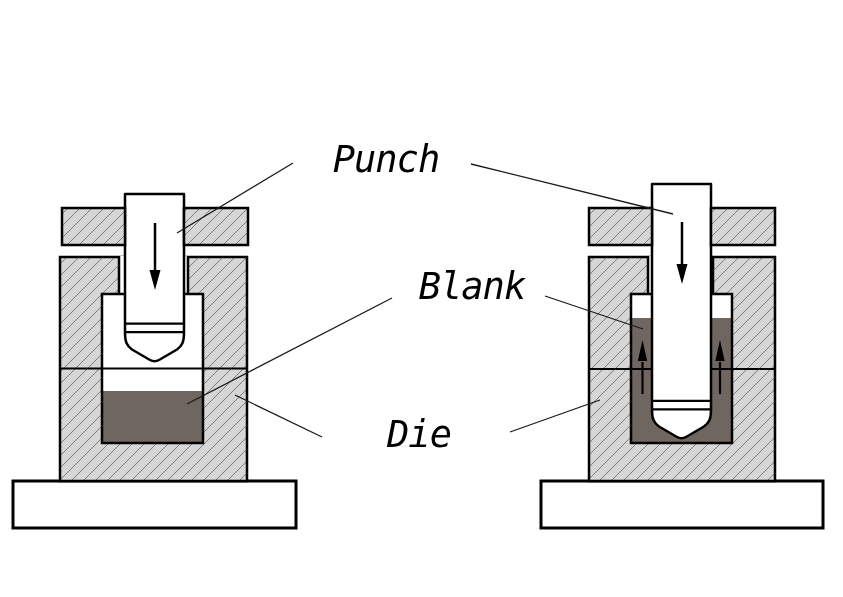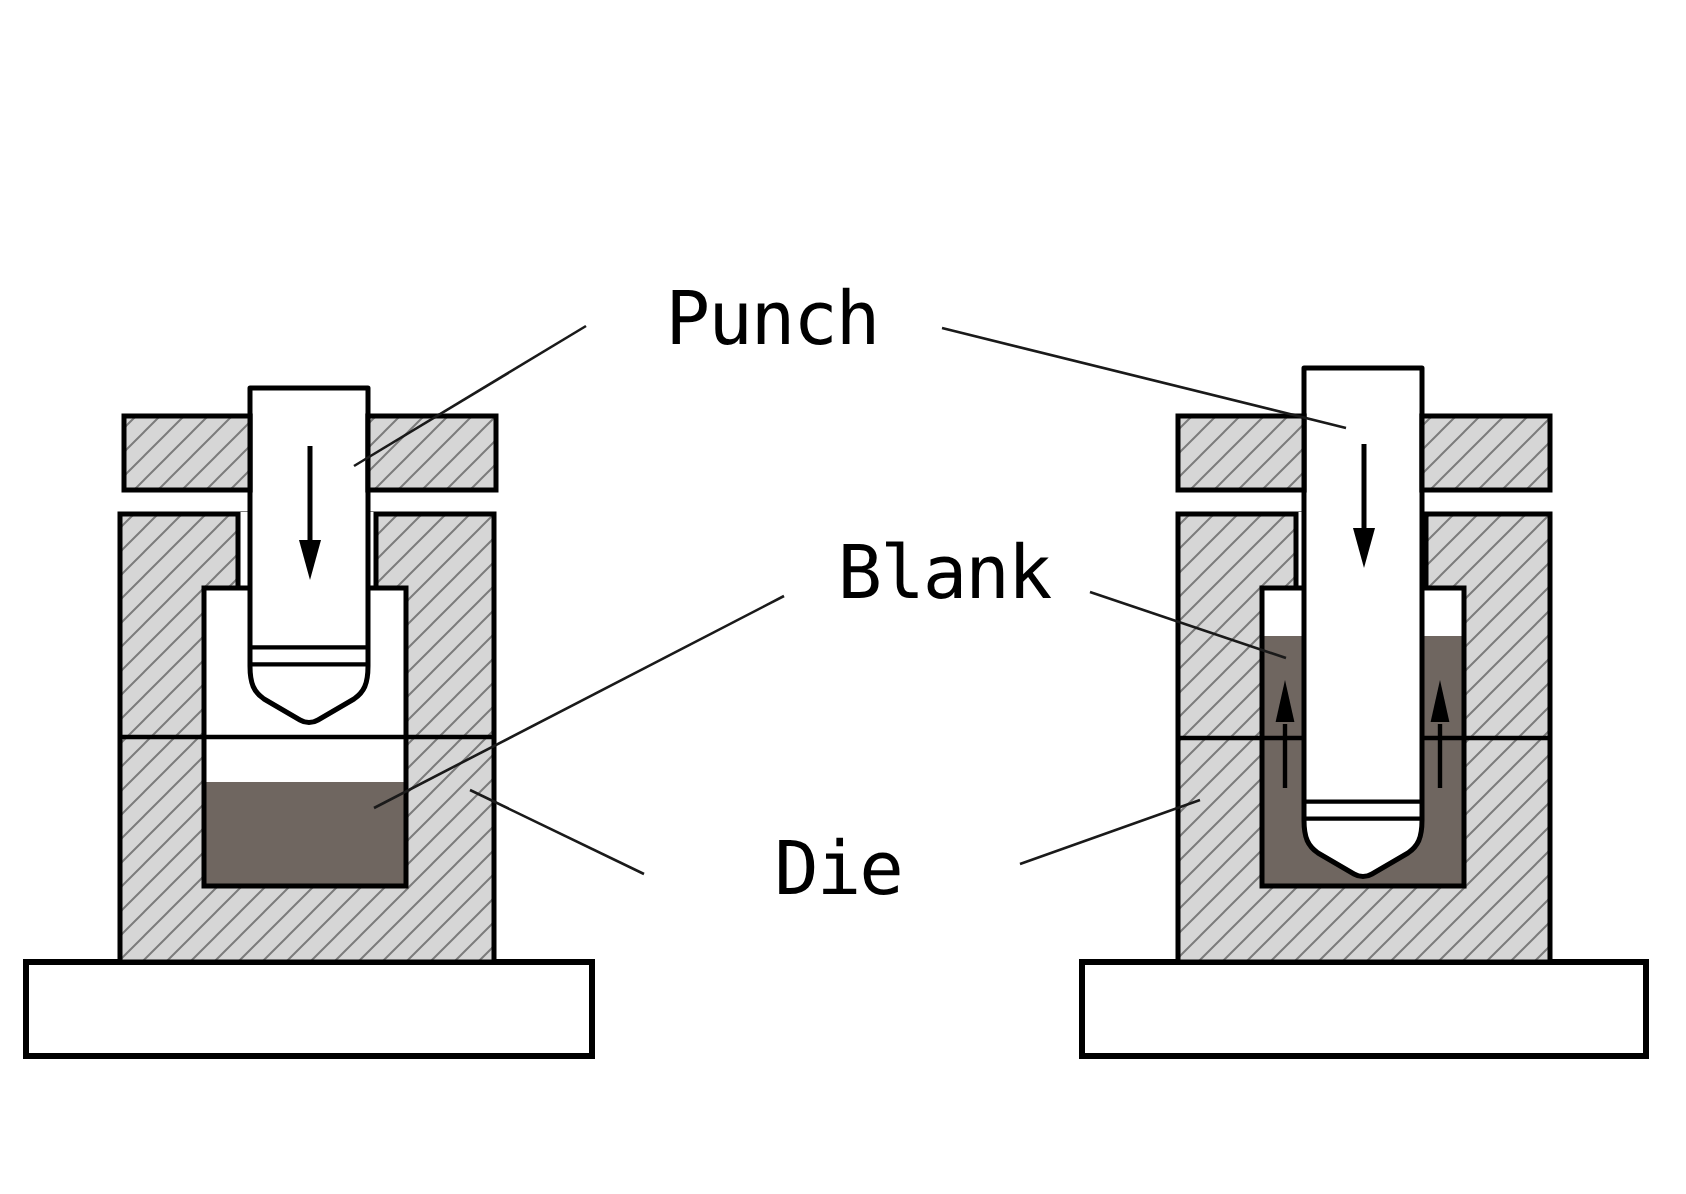--- a/index.html
+++ b/index.html
@@ -3,20 +3,21 @@
 <meta charset="utf-8">
 <style>
   html, body { margin: 0; padding: 0; background: #ffffff; }
   .stage {
     position: relative;
     width: 843px;
     height: 597px;
     background: #ffffff;
     font-family: "DejaVu Sans Mono", "Liberation Mono", monospace;
     overflow: hidden;
+    font-style: italic;
   }
   svg { display: block; }
   text.diagram-label {
     font-family: "DejaVu Sans Mono", "Liberation Mono", monospace;
     font-size: 37px;
     fill: #000000;
     letter-spacing: -1px;
   }
 </style>
 </head>

